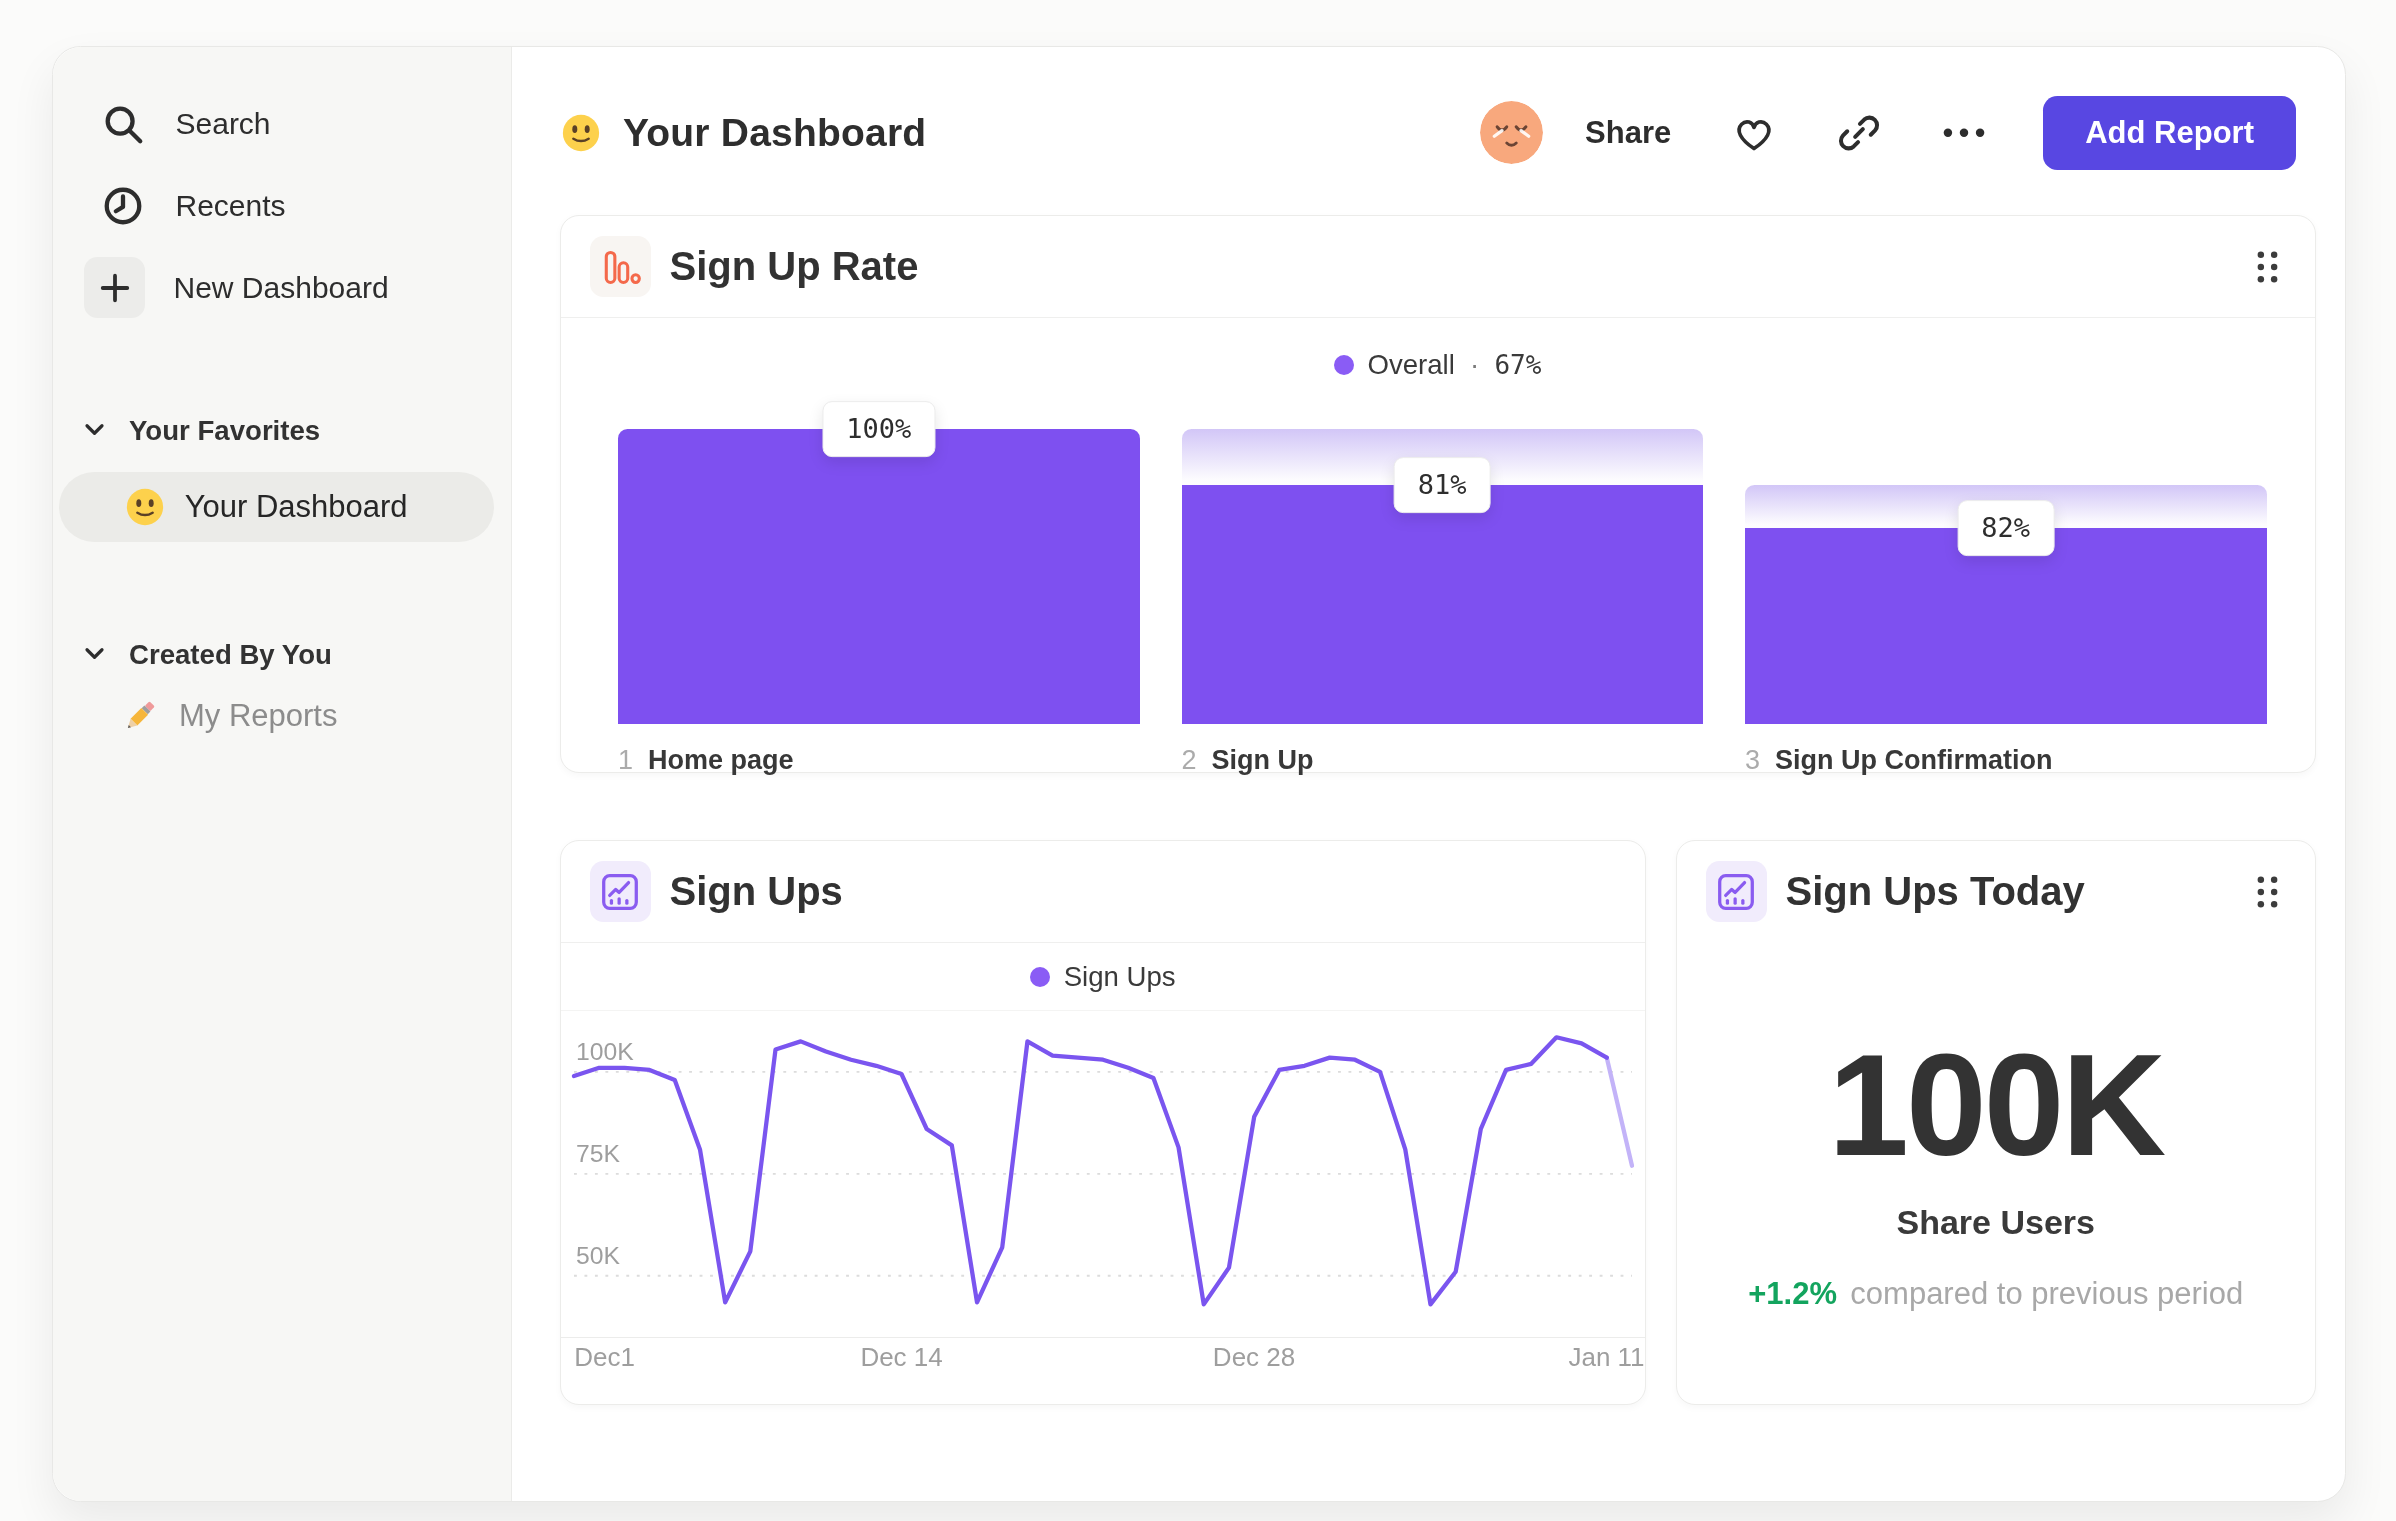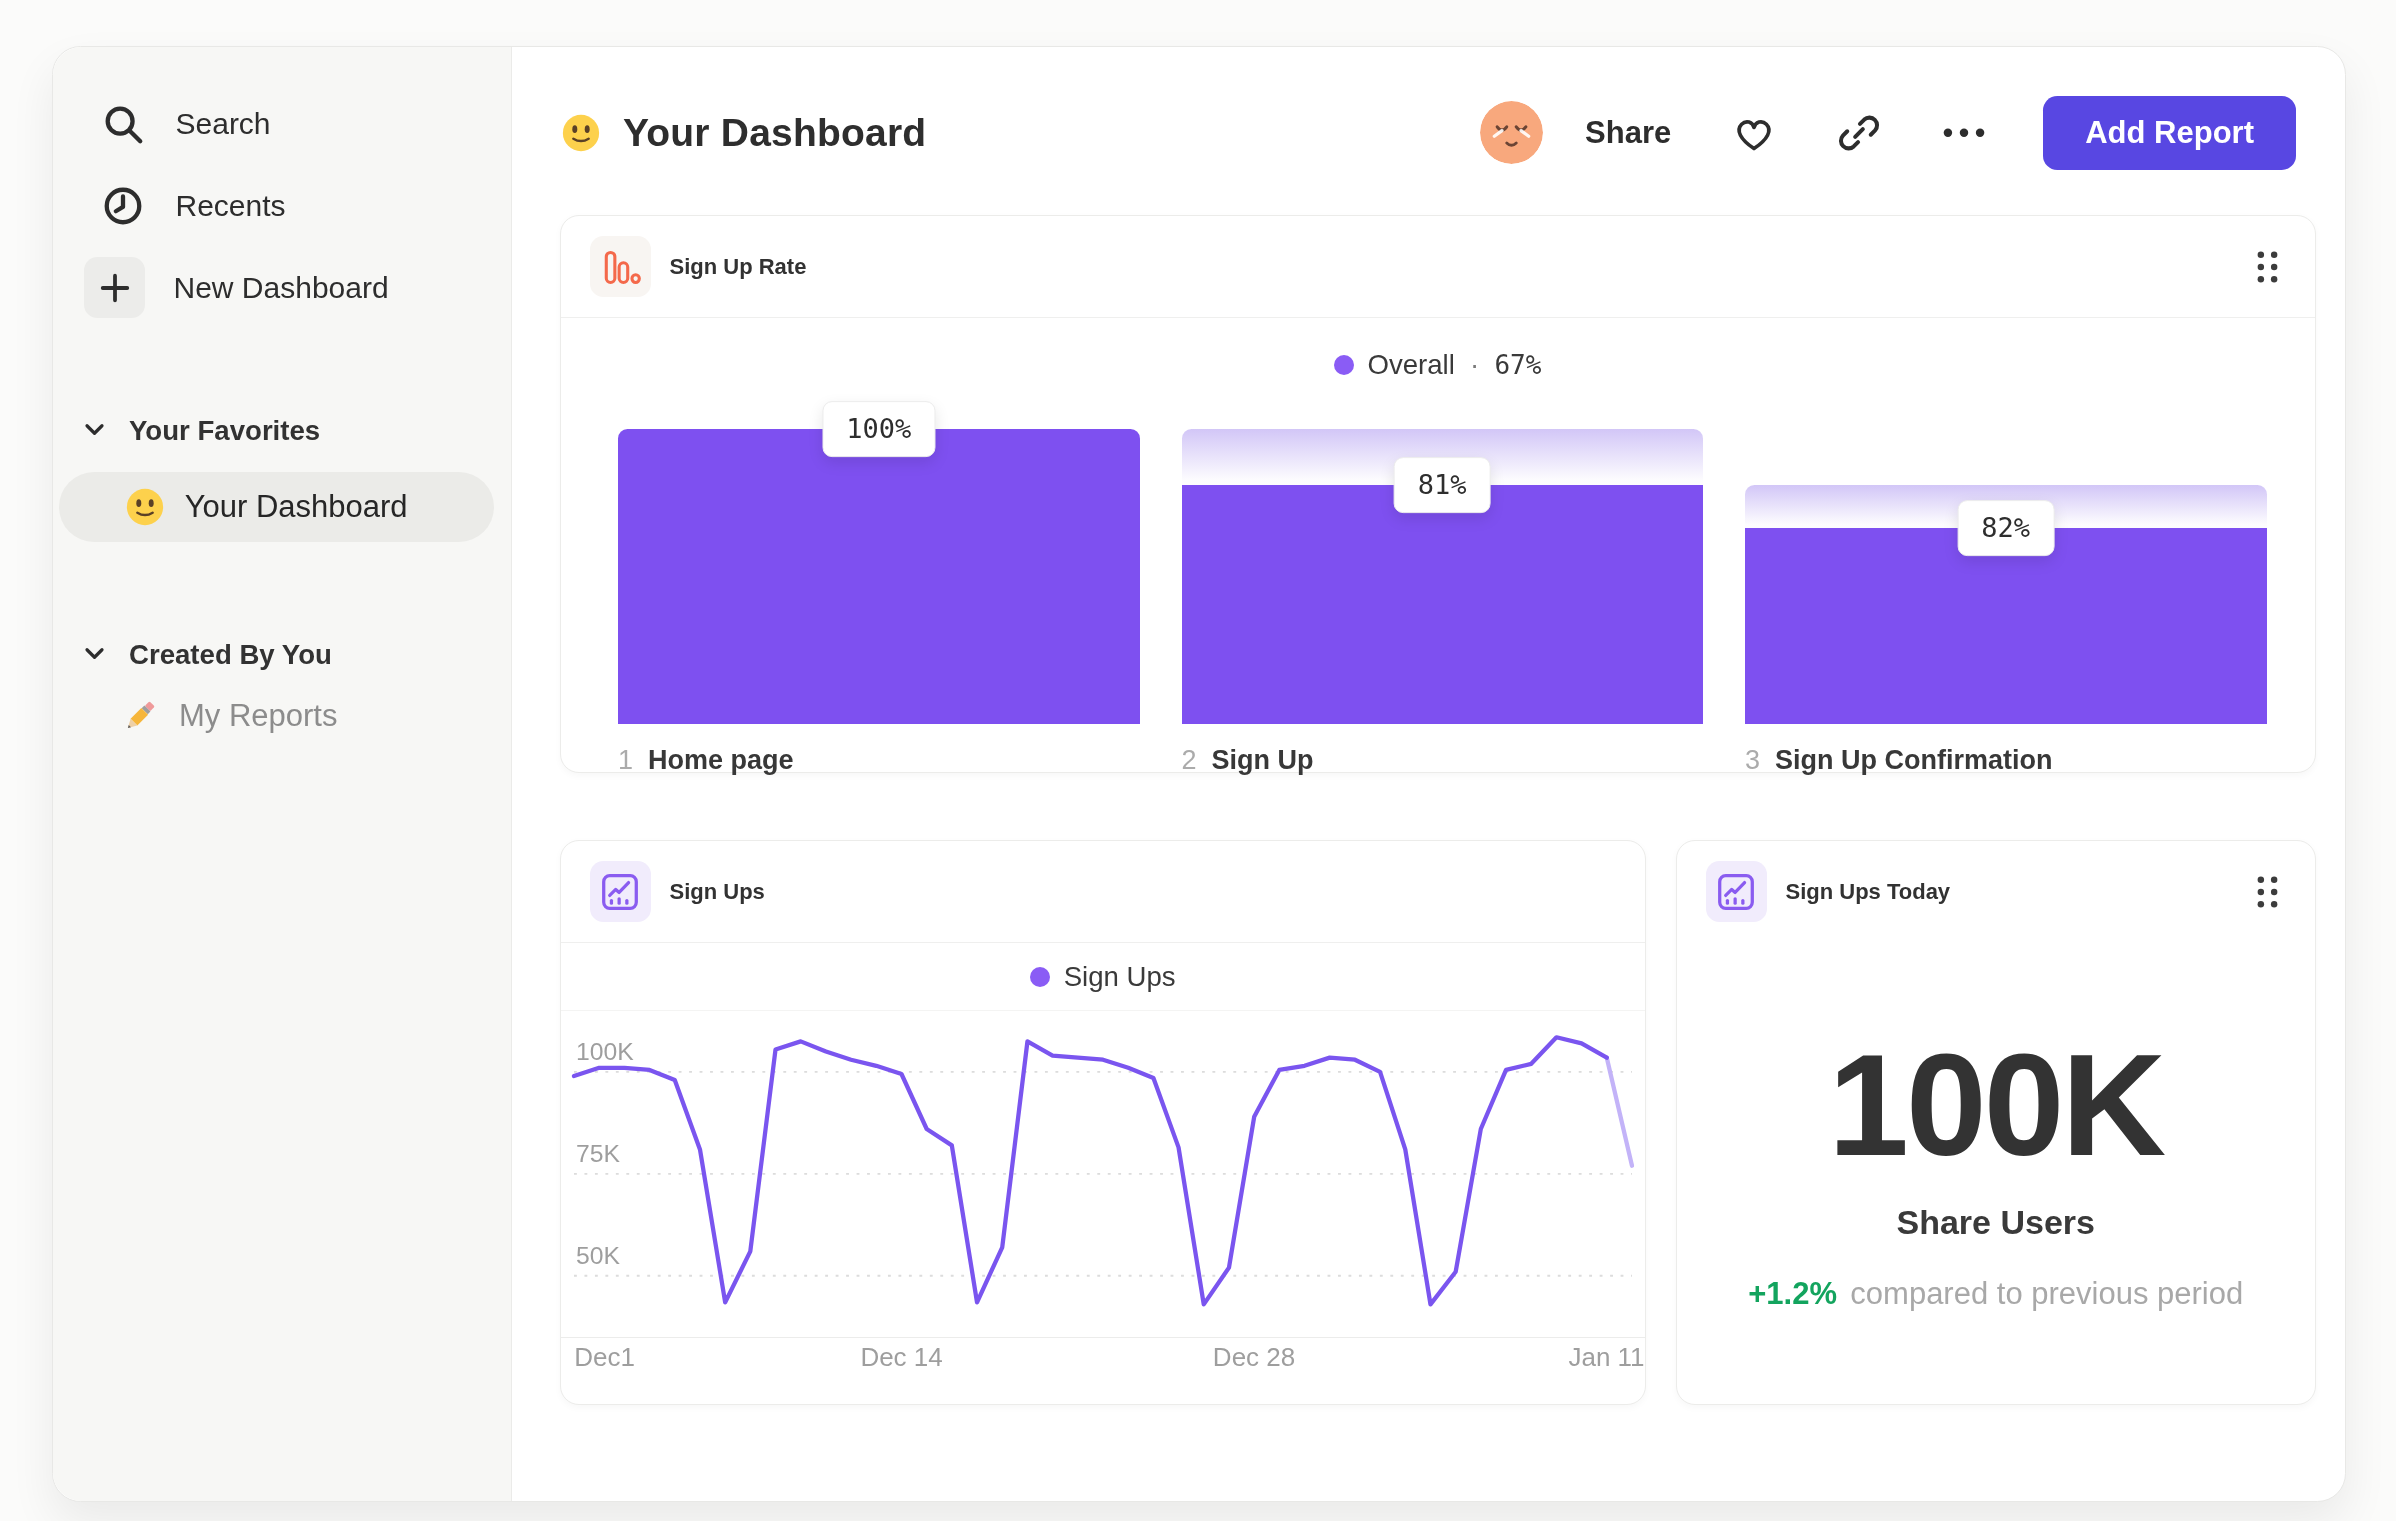--- a/index.html
+++ b/index.html
@@ -52,21 +52,21 @@
     color:#fff;font-size:31px;font-weight:600;font-family:"Liberation Sans",sans-serif;
     cursor:pointer;
   }
   
   .cards{padding:6.7px 29.5px 0 49px;}
   .card{background:#fff;border:1.4px solid #ececea;border-radius:19px;box-shadow:0 2.9px 7.6px rgba(0,0,0,.03);position:relative;}
   .card-header{height:101px;display:flex;align-items:center;gap:19px;padding:0 28.5px;}
   .card-icon{width:61px;height:61px;border-radius:13.3px;display:flex;align-items:center;justify-content:center;flex:0 0 61px;}
   .card-icon.orange{background:#f8f5f2;}
   .card-icon.purple{background:#f1ecfc;}
-  .card-title{font-size:22px;font-weight:700;color:#323232;}
+  .card-title{font-size:40px;font-weight:700;color:#323232;}
   .drag-handle{margin-left:auto;cursor:grab;width:38px;height:42px;display:flex;align-items:center;justify-content:center;}
   .divider{height:1px;background:#efefee;}
   .legend-row{display:flex;align-items:center;justify-content:center;gap:13.3px;height:67px;}
   .legend-dot{width:20px;height:20px;border-radius:50%;}
   .legend-label{font-size:27.6px;font-weight:500;color:#3a3a3a;}
   .legend-sep{font-size:27.6px;color:#7a7a7a;margin:0 1.9px;}
   .legend-value{font-family:"DejaVu Sans Mono",monospace;font-size:26px;color:#3a3a3a;}
   
   .card-funnel{height:556px;margin-bottom:67px;}
   .funnel-wrap{position:relative;margin-top:-7.6px;padding:38px 48px 0 28.5px;}

